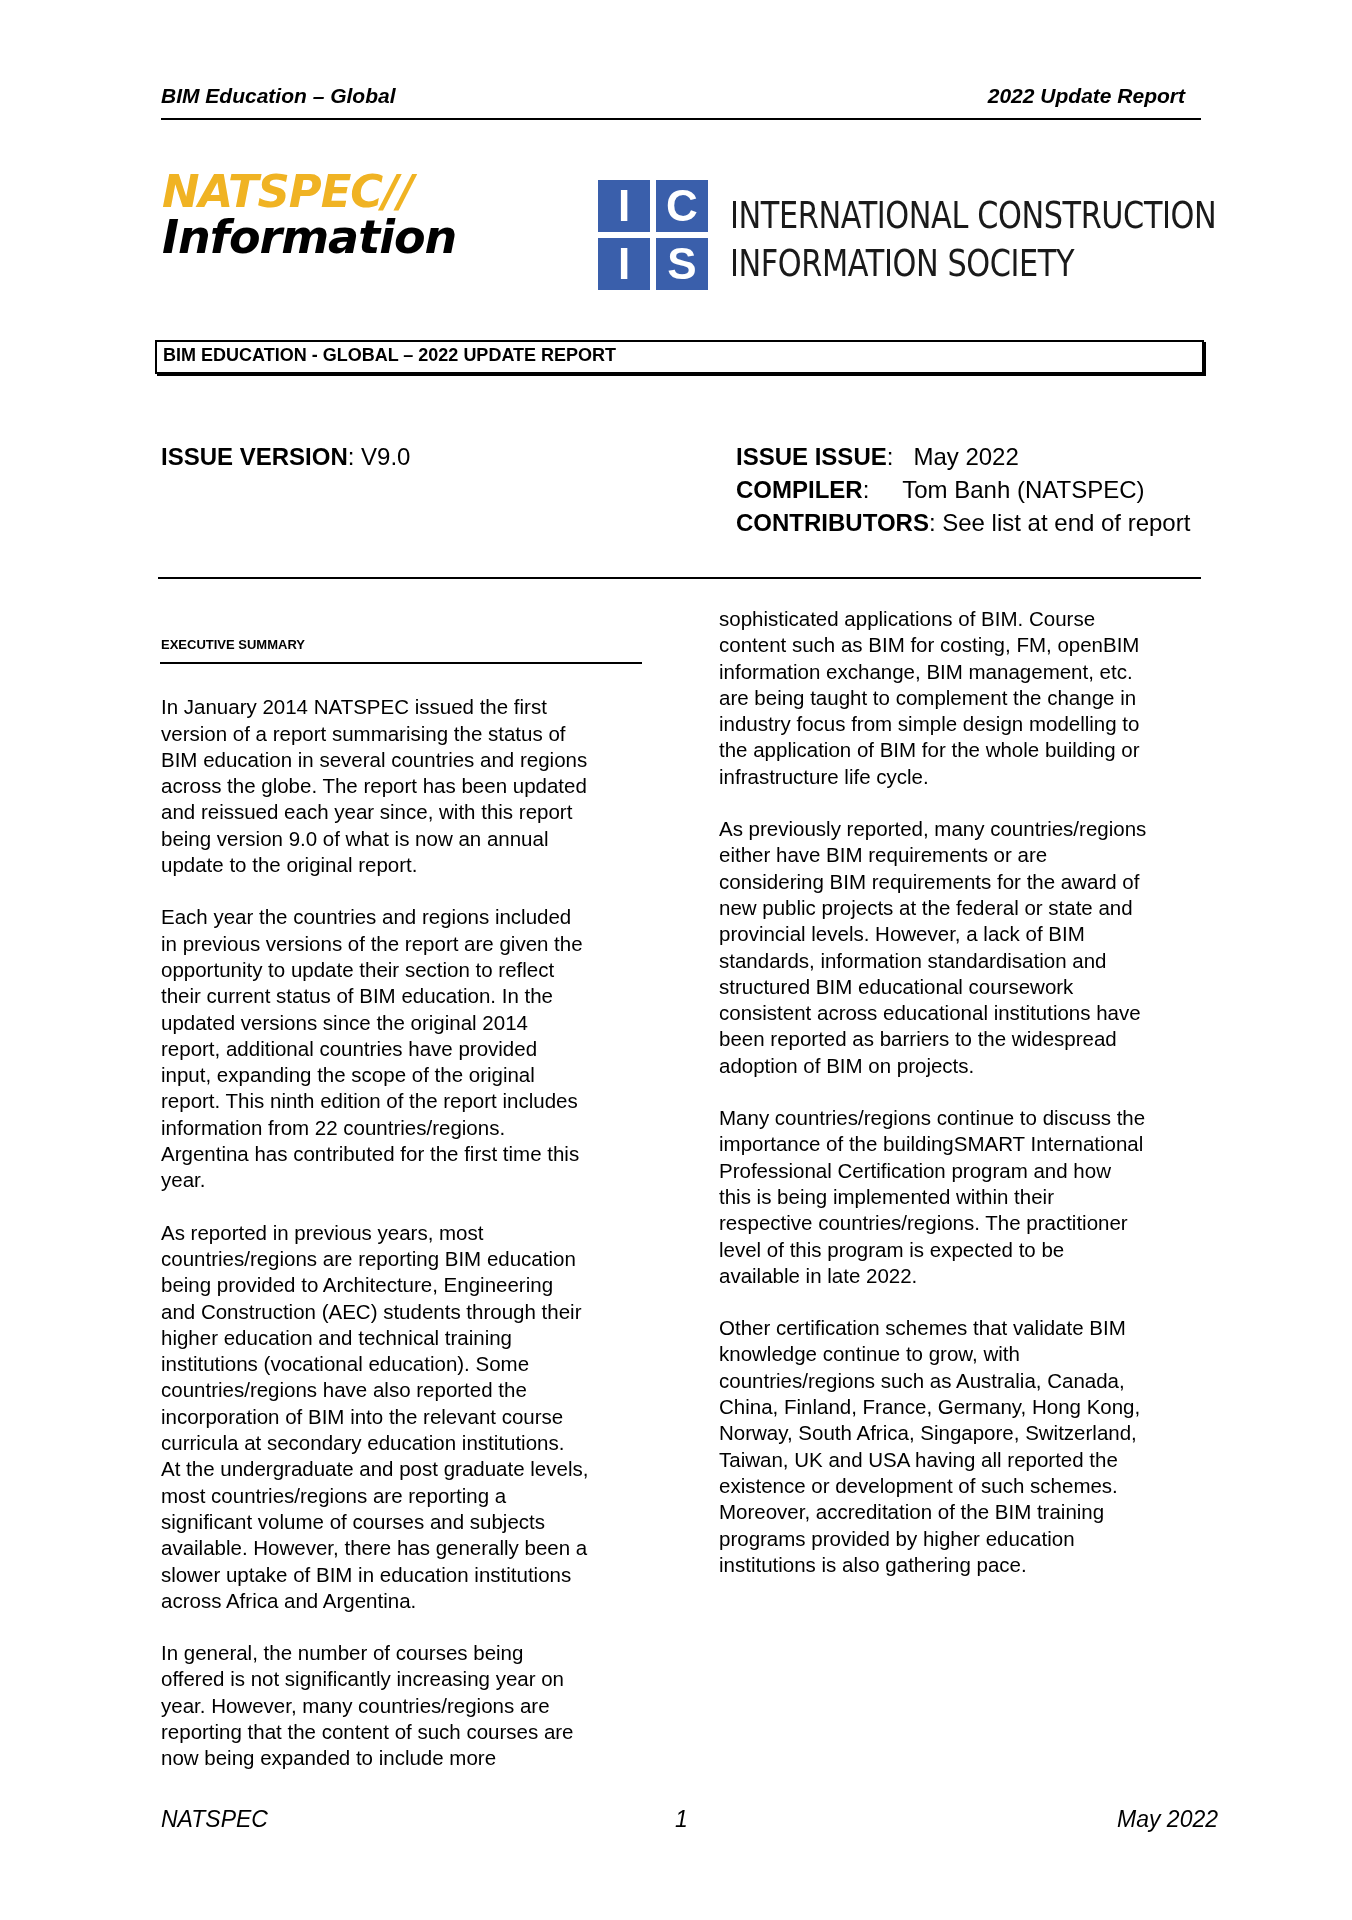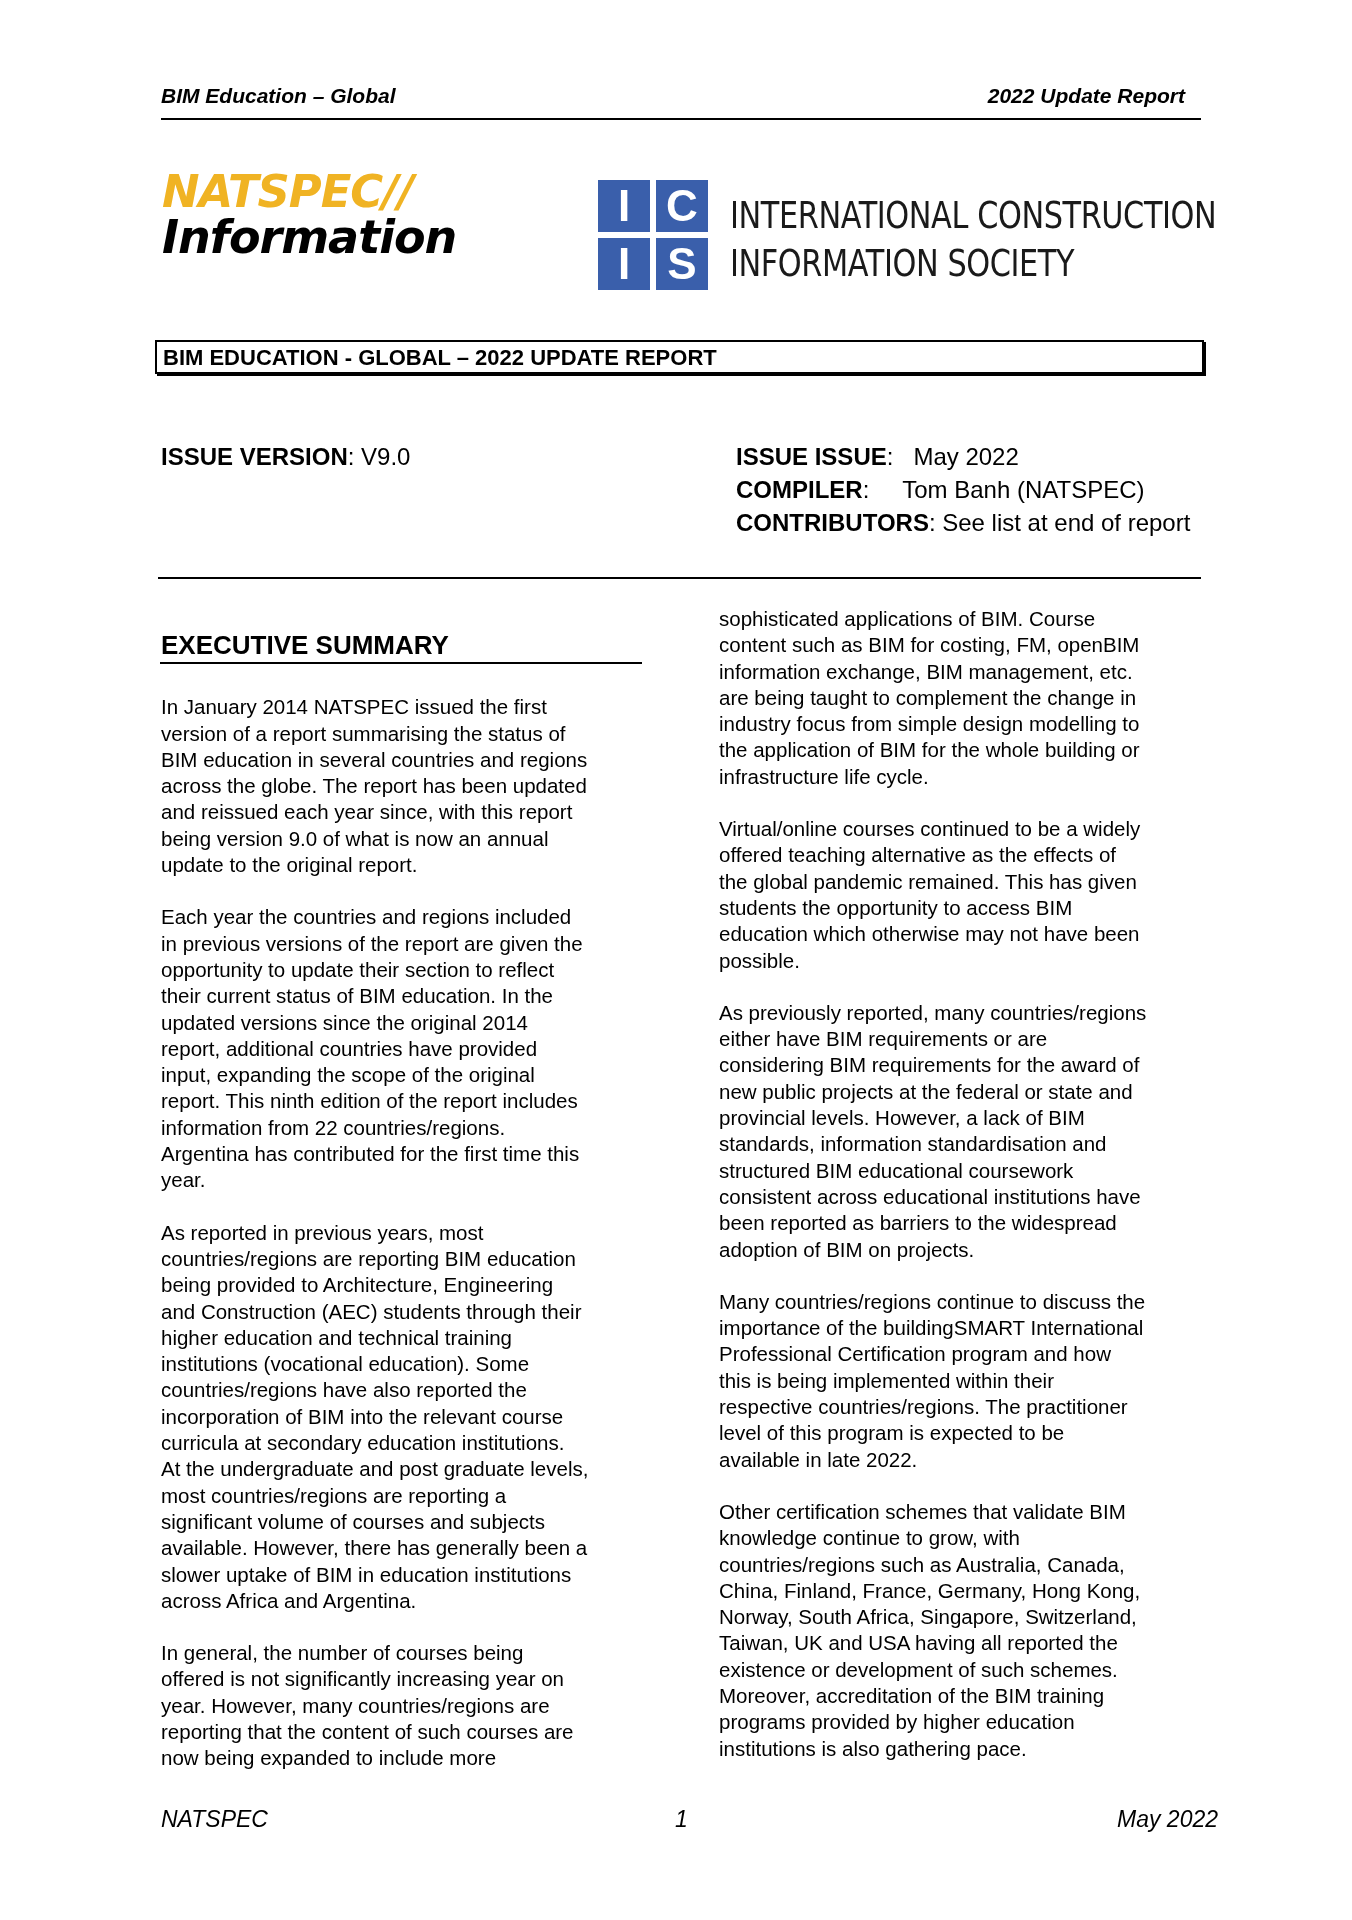--- a/index.html
+++ b/index.html
@@ -16,36 +16,36 @@
 
   .logo-icis { position: absolute; left: 598px; top: 180px; width: 610px; height: 116px; }
   .icis-grid { position: absolute; left: 0; top: 0; width: 112px; height: 112px; }
   .icis-cell { position: absolute; width: 52px; height: 52px; background: #3a5fab; color: #fff; font-family: "Liberation Sans", sans-serif; font-weight: bold; font-size: 44px; text-align: center; line-height: 52px; }
   .icis-cell.c1 { left: 0; top: 0; } .icis-cell.c2 { left: 58px; top: 0; }
   .icis-cell.c3 { left: 0; top: 58px; } .icis-cell.c4 { left: 58px; top: 58px; }
   .icis-text { position: absolute; left: 132px; font-family: "DejaVu Sans", sans-serif; font-size: 37px; color: #1a1a1a; transform: scaleX(0.82); transform-origin: left; white-space: nowrap; letter-spacing: -0.5px; }
   .icis-text.l1 { top: 14px; } .icis-text.l2 { top: 62px; }
 
   .title-box { position: absolute; left: 155px; top: 340px; width: 1045px; height: 30px; border: 2px solid #000; box-shadow: 2px 2px 0 #000; }
-  .title-box span { position: absolute; left: 6px; top: 3px; font-size: 22px; font-weight: bold; }
+  .title-box span { position: absolute; left: 6px; top: 3px; font-size: 18px; font-weight: bold; }
 
   .meta { position: absolute; font-size: 24px; line-height: 33px; }
   .meta b { font-weight: bold; }
   .meta-left { left: 161px; top: 440px; }
   .meta-right { left: 736px; top: 440px; }
   .meta-row { white-space: nowrap; }
 
   .section-rule { position: absolute; left: 158px; top: 577px; width: 1043px; height: 0; border-top: 2px solid #000; }
 
   .col { position: absolute; font-size: 20.5px; line-height: 26.3px; }
   .col-left { left: 161px; top: 632px; width: 490px; }
   .col-right { left: 719px; top: 606px; width: 490px; }
   .col p { margin: 0 0 26px 0; white-space: pre-line; }
 
-  .exec-heading { font-size: 26px; font-weight: bold; border-bottom: 2px solid #000; padding-bottom: 4px; margin: 0 0 30px 0; width: 481px; position: relative; left: -1px; padding-left: 1px; }
+  .exec-heading { font-size: 13px; font-weight: bold; border-bottom: 2px solid #000; padding-bottom: 4px; margin: 0 0 30px 0; width: 481px; position: relative; left: -1px; padding-left: 1px; }
 
   .footer { position: absolute; top: 1806px; font-size: 23px; font-style: italic; }
   .footer.left { left: 161px; } .footer.center { left: 675px; } .footer.right { left: 1117px; }
 </style>
 </head>
 <body>
 
 <div class="running-header">
   <span class="left">BIM Education – Global</span>
   <span class="right">2022 Update Report</span>
@@ -134,26 +134,20 @@
 </div>
 
 <div class="col col-right">
   <p>sophisticated applications of BIM. Course
 content such as BIM for costing, FM, openBIM
 information exchange, BIM management, etc.
 are being taught to complement the change in
 industry focus from simple design modelling to
 the application of BIM for the whole building or
 infrastructure life cycle.</p>
-  <p>Virtual/online courses continued to be a widely
-offered teaching alternative as the effects of
-the global pandemic remained. This has given
-students the opportunity to access BIM
-education which otherwise may not have been
-possible.</p>
   <p>As previously reported, many countries/regions
 either have BIM requirements or are
 considering BIM requirements for the award of
 new public projects at the federal or state and
 provincial levels. However, a lack of BIM
 standards, information standardisation and
 structured BIM educational coursework
 consistent across educational institutions have
 been reported as barriers to the widespread
 adoption of BIM on projects.</p>

